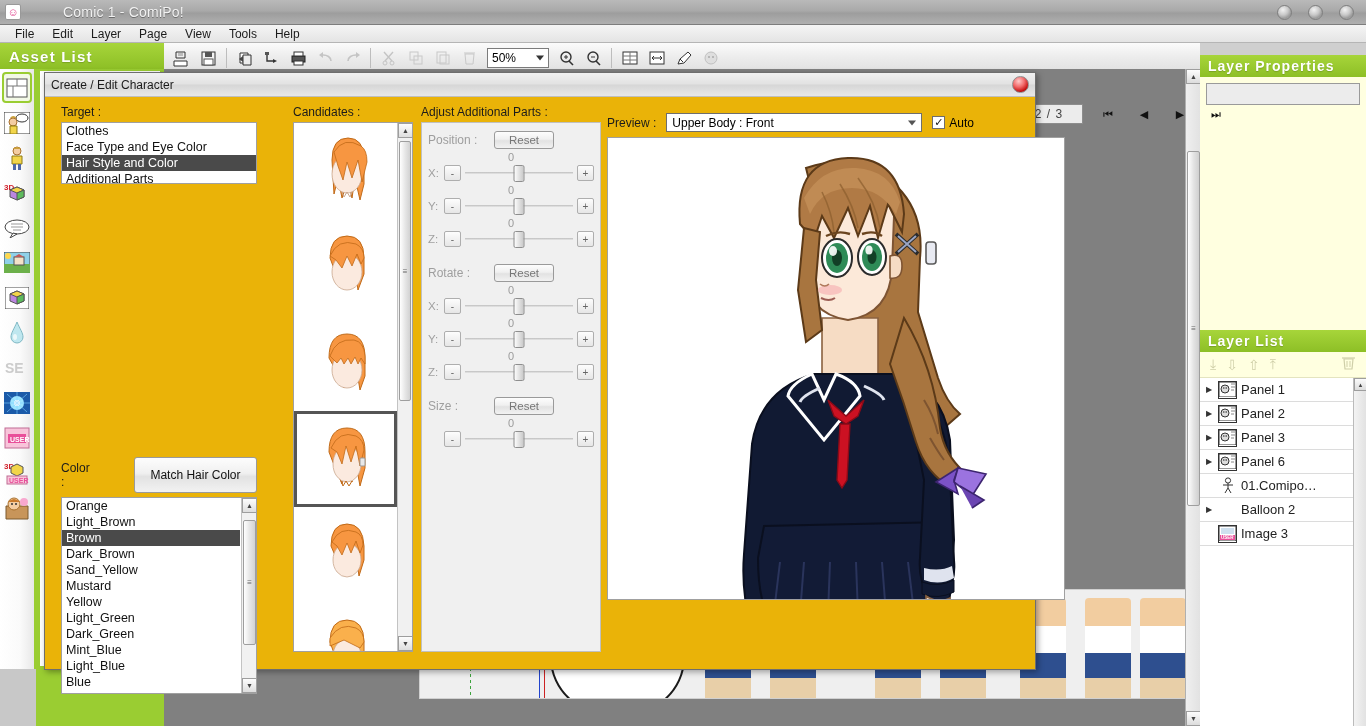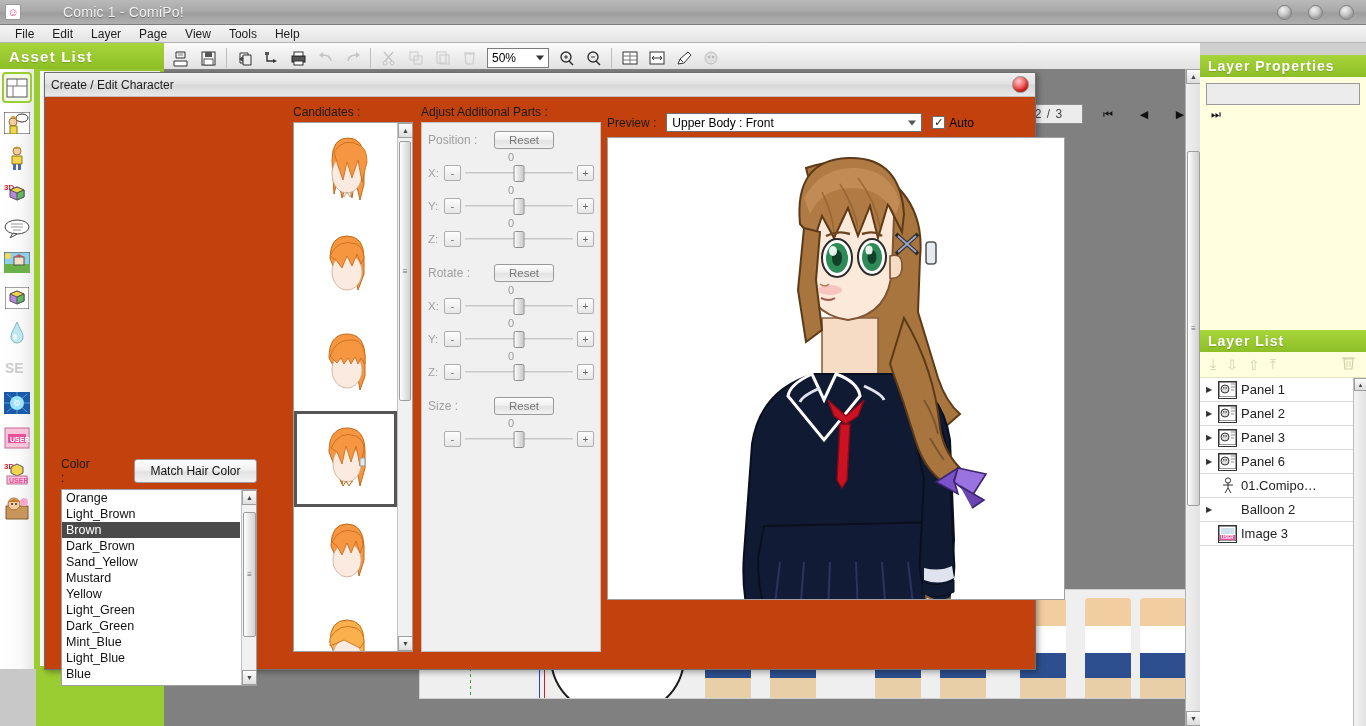--- a/index.html
+++ b/index.html
@@ -214,21 +214,21 @@
   }
   .ll-vs-up {
     width: 13px; height: 13px; background: linear-gradient(to bottom,#fbfbfb,#dcdcdc);
     border: 1px solid #9e9e9e; display: flex; align-items: center; justify-content: center;
     font-size: 6px; color: #444;
   }
 
   
   .dialog {
     position: absolute; left: 44px; top: 72px; width: 992px; height: 598px;
-    background: #c2410c; border: 1px solid #6e6e6e;
+    background: #eab308; border: 1px solid #6e6e6e;
     box-shadow: 2px 2px 6px rgba(0,0,0,.35);
     z-index: 50;
   }
   .dlg-title {
     height: 24px;
     background: linear-gradient(to bottom,#f0f0f0 0%, #e2e2e2 48%, #d6d6d6 52%, #e8e8e8 100%);
     border-bottom: 1px solid #bfbfbf;
     display: flex; align-items: center; padding: 0 6px; font-size: 12px; color: #1b1b1b;
   }
   .dlg-close {
@@ -253,21 +253,21 @@
   .apt-placeholder { font-size: 12.5px; color: #9b9b9b; padding: 4px 5px; }
 
   
   .sec-color { position: absolute; left: 16px; top: 360px; width: 196px; }
   .color-row { display: flex; align-items: center; gap: 8px; margin-bottom: 4px; }
   .btn {
     background: linear-gradient(to bottom,#fdfdfd 0%, #f0f0f0 45%, #e2e2e2 55%, #f2f2f2 100%);
     border: 1px solid #9a9a9a; border-radius: 3px; font-size: 12px; color: #111;
     display: flex; align-items: center; justify-content: center; cursor: default;
   }
-  .btn-match { width: 132px; height: 24px; margin-left: 32px; }
+  .btn-match { width: 132px; height: 36px; margin-left: 32px; }
   .color-list { height: 197px; position: relative; }
   .color-scroll {
     position: absolute; right: 0; top: 0; bottom: 0; width: 15px;
     background: #f1f1f1; border-left: 1px solid #c3c3c3;
   }
   .cs-btn {
     width: 15px; height: 15px; background: linear-gradient(to bottom,#fdfdfd,#dedede);
     border: 1px solid #9e9e9e; display: flex; align-items: center; justify-content: center;
     font-size: 7px; color: #444;
   }
@@ -766,20 +766,29 @@
   </div>
 
   <div class="dialog">
     <div class="dlg-title">
       <span>Create / Edit Character</span>
       <span class="dlg-close"></span>
     </div>
 
     <div class="dlg-body">
 
+      <div class="sec-target">
+        <div class="fld-label">Target :</div>
+        <div class="listbox target-list">
+          <div class="lb-item">Clothes</div>
+          <div class="lb-item">Face Type and Eye Color</div>
+          <div class="lb-item sel">Hair Style and Color</div>
+          <div class="lb-item">Additional Parts</div>
+        </div>
+      </div>
 
 
       <div class="sec-color">
         <div class="color-row">
           <span class="fld-label" style="margin:0">Color :</span>
           <span class="btn btn-match">Match Hair Color</span>
         </div>
         <div class="listbox color-list">
           <div style="padding-right:16px">
             <div class="lb-item">Orange</div>

